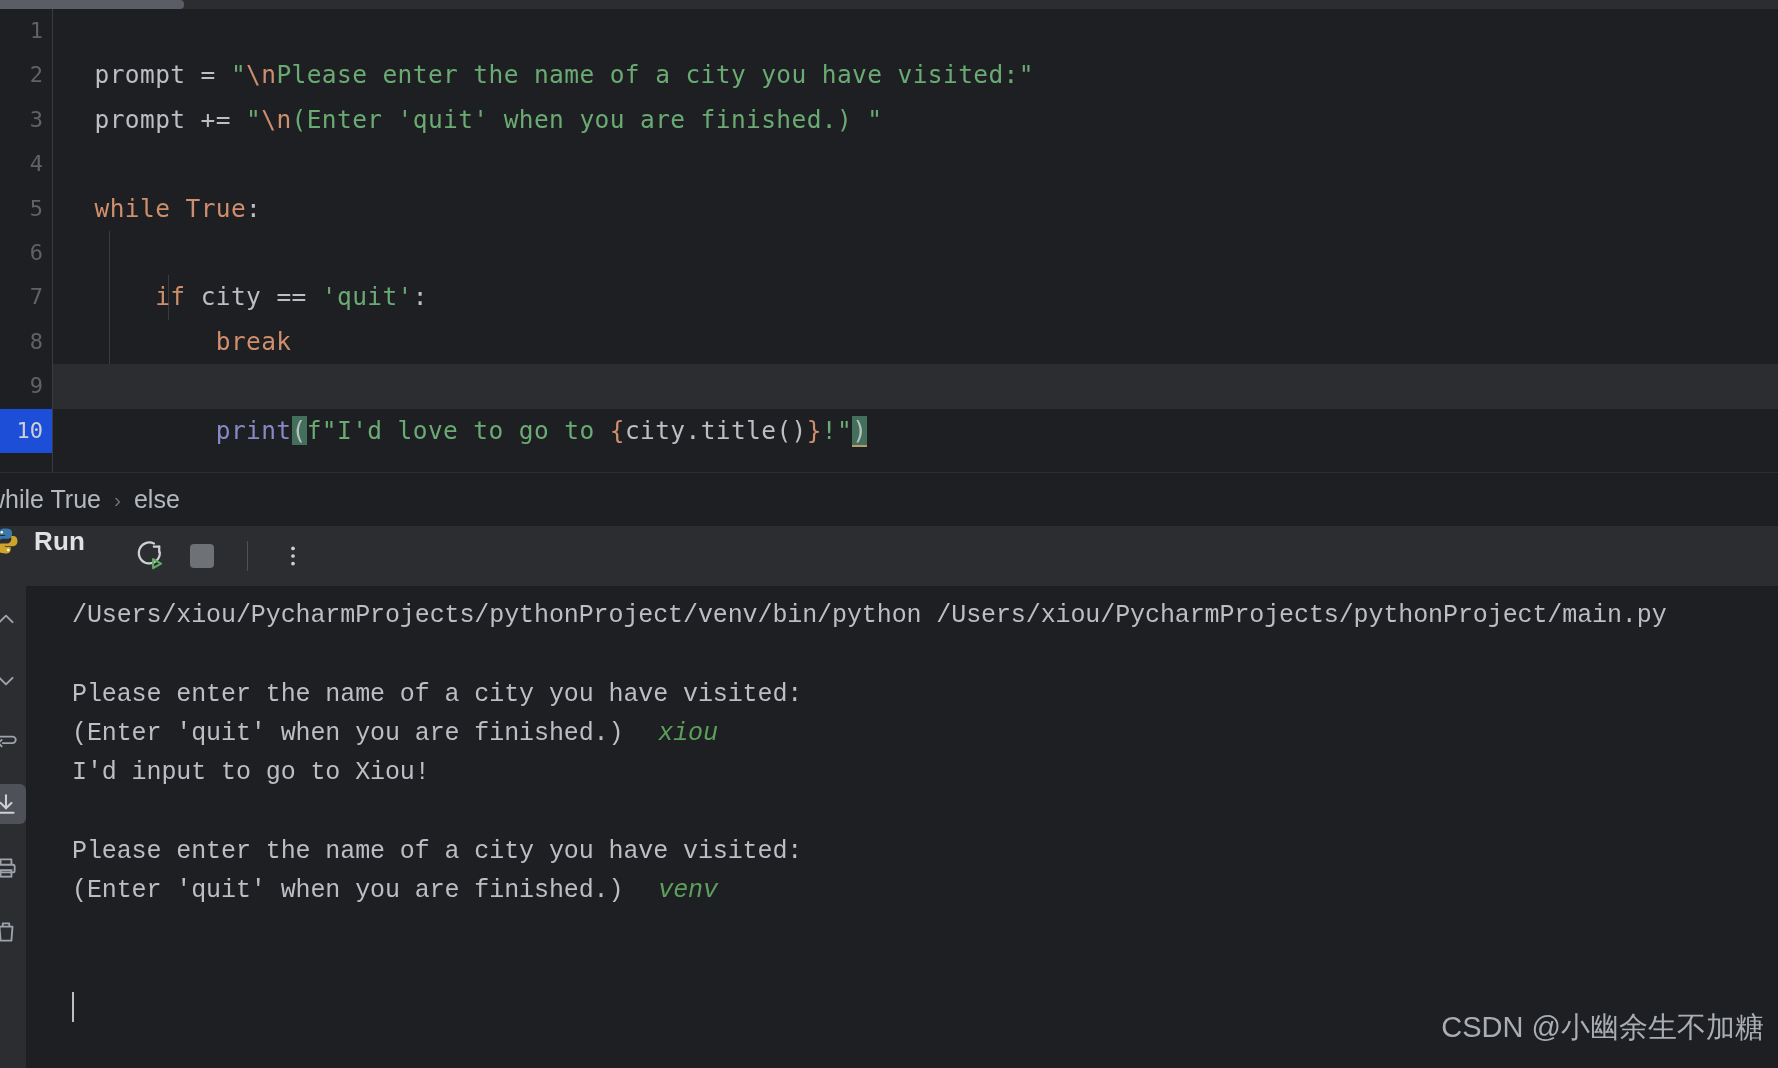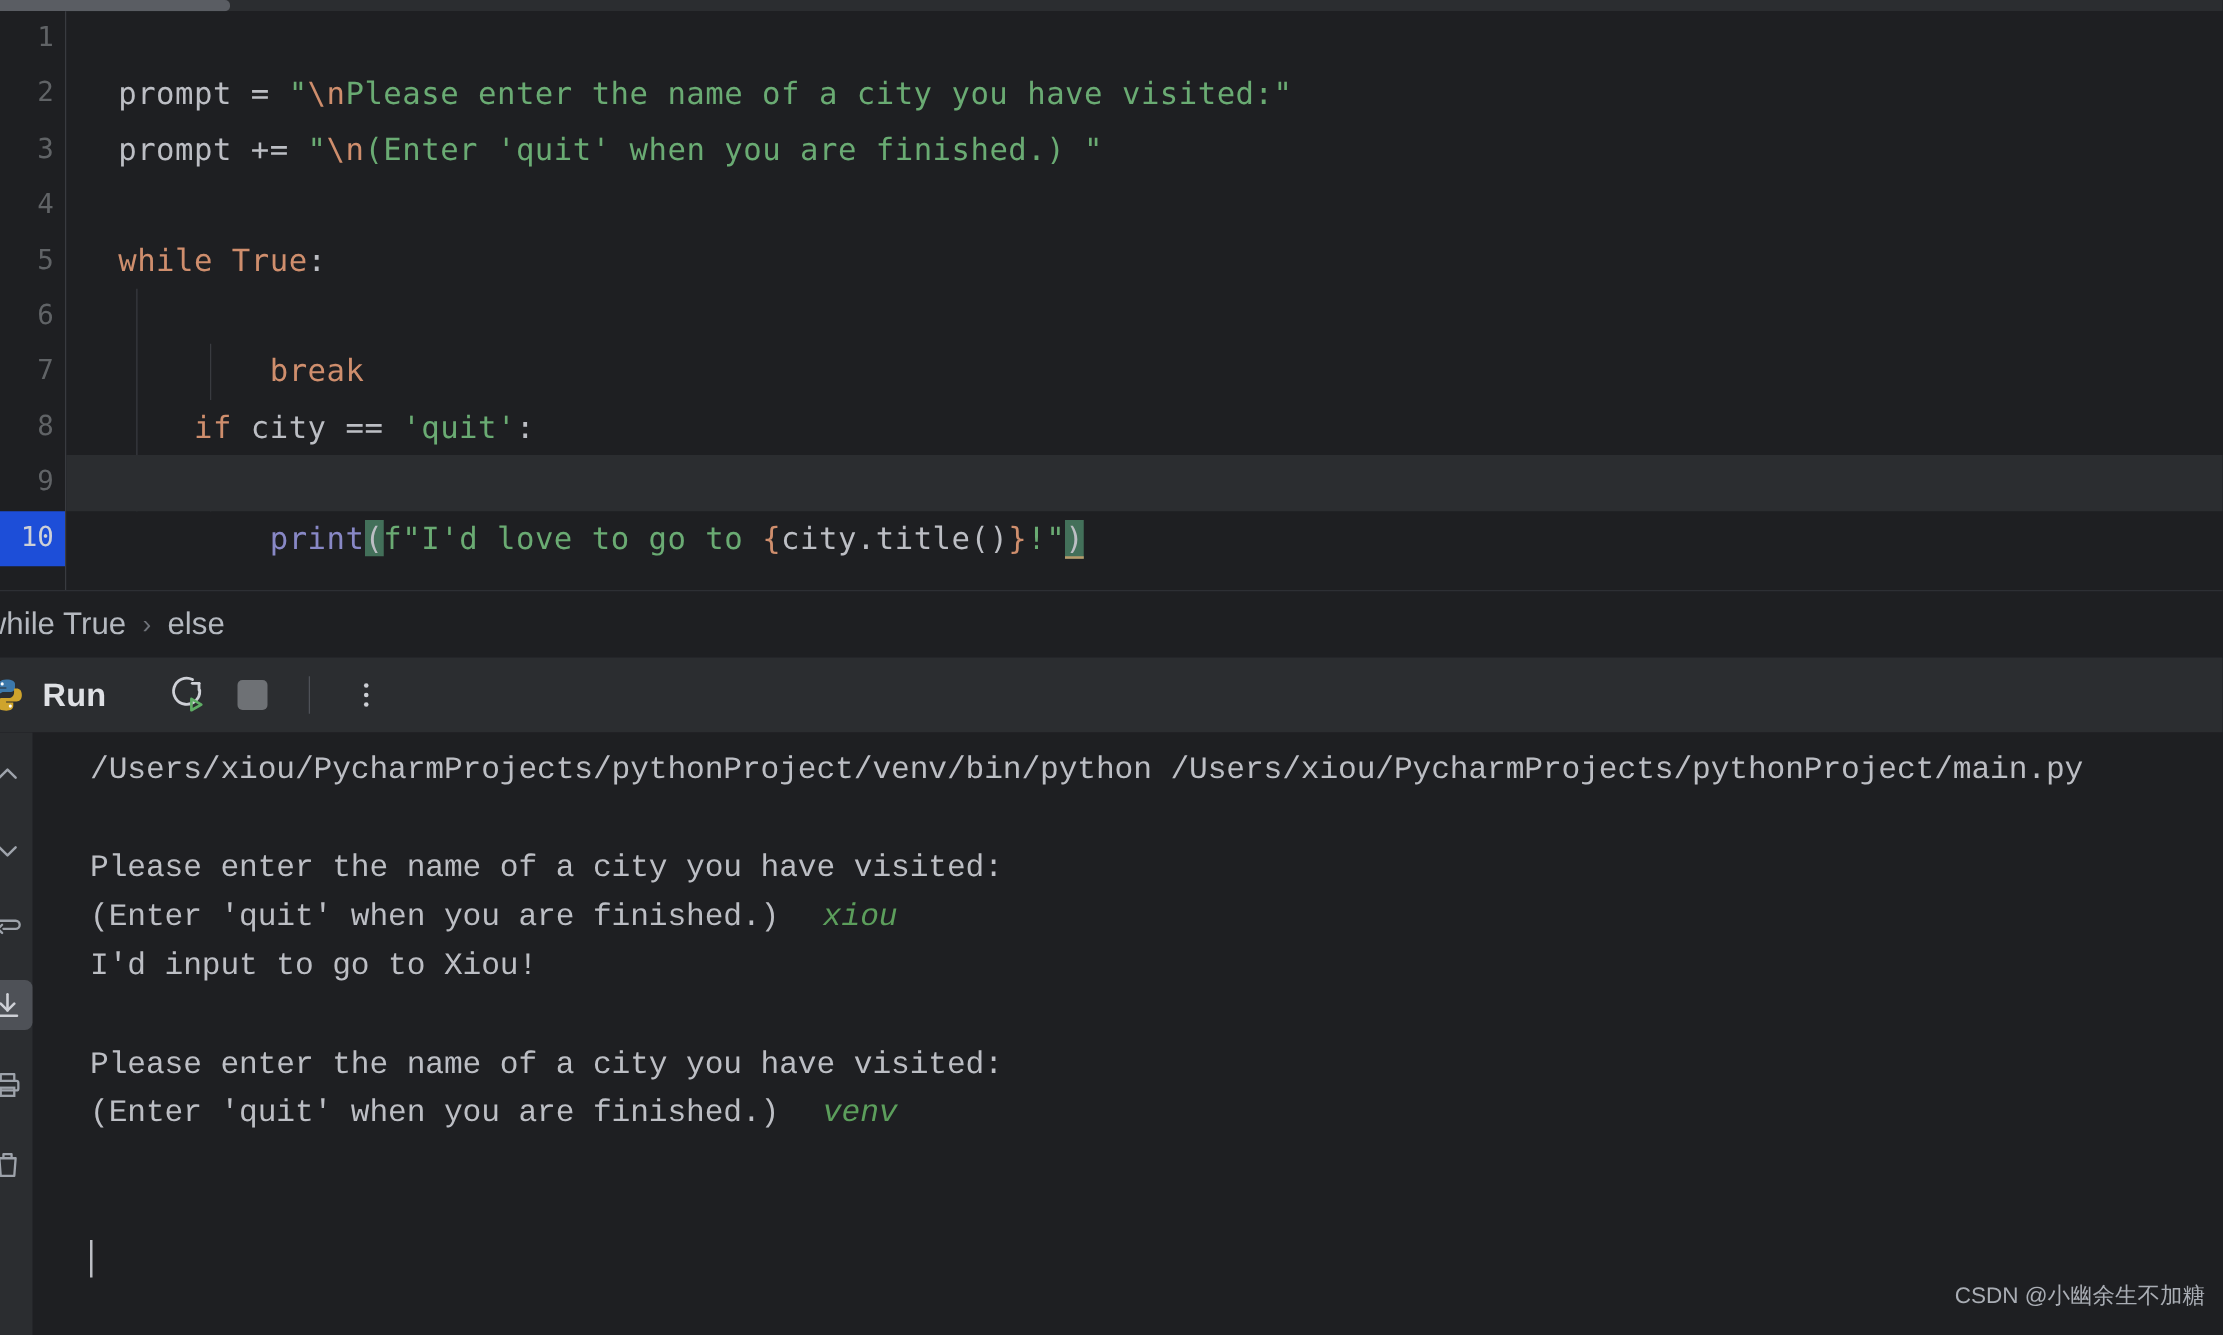--- a/index.html
+++ b/index.html
@@ -141,21 +141,20 @@
   .crumb.clipped { margin-left: -13px; }
 
   
   .run-header {
     position: absolute;
     top: 526px; left: 0;
     width: 1778px;
     height: 60px;
     background: #2b2d30;
     display: flex;
-    align-items: center;
   }
   .py-logo {
     position: relative;
     width: 30px; height: 30px;
     margin-left: -10px;
     flex: none;
   }
   .run-title {
     font-size: 26px;
     font-weight: bold;
@@ -243,21 +242,21 @@
     width: 2px;
     height: 30px;
     background: #bcbec4;
   }
 
   
   .watermark {
     position: absolute;
     right: 14px;
     bottom: 20px;
-    font-size: 18px;
+    font-size: 29px;
     color: #a9adb4;
     font-family: "Liberation Sans", sans-serif;
     white-space: nowrap;
   }
 </style>
 </head>
 <body>
 
 <div id="app">
 
@@ -298,25 +297,25 @@
       <div class="line"><span class="code-text"> </span></div>
 
       <div class="line">
         <span class="code-text"><span class="kw">while</span><span class="kw"> True</span><span class="punct">:</span></span>
       </div>
 
 
       <div class="line"><span class="code-text"> </span></div>
 
       <div class="line">
+        <span class="code-text"><span class="plain">    </span><span class="kw">if</span><span class="plain"> city == </span><span class="str">'quit'</span><span class="punct">:</span></span>
+      </div>
+
+      <div class="line">
         <span class="code-text"><span class="plain">        </span><span class="kw">break</span></span>
-      </div>
-
-      <div class="line">
-        <span class="code-text"><span class="plain">    </span><span class="kw">if</span><span class="plain"> city == </span><span class="str">'quit'</span><span class="punct">:</span></span>
       </div>
 
       <div class="line">
         <span class="code-text"><span class="plain">    </span><span class="kw">else</span><span class="punct">:</span></span>
       </div>
 
       <div class="line current">
         <span class="code-text"><span class="plain">        </span><span class="bi">print</span><span class="match">(</span><span class="str">f</span><span class="str">"</span><span class="str">I'd love to go to </span><span class="brace">{</span><span class="plain">city.title()</span><span class="brace">}</span><span class="str">!</span><span class="str">"</span><span class="match err">)</span></span>
       </div>
     </div>

